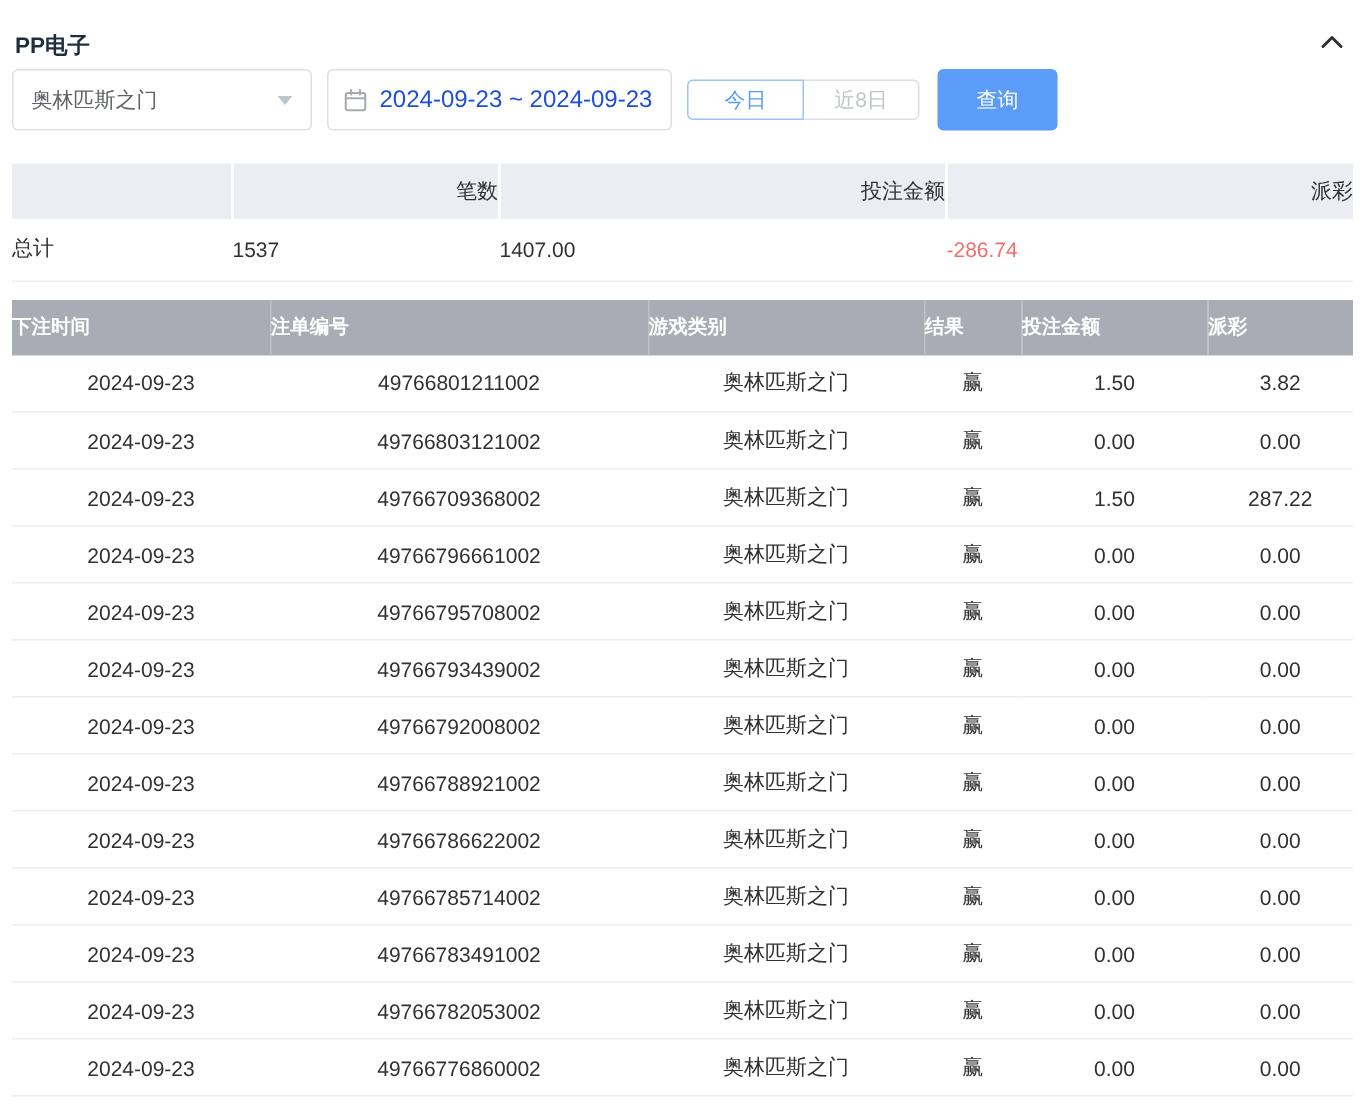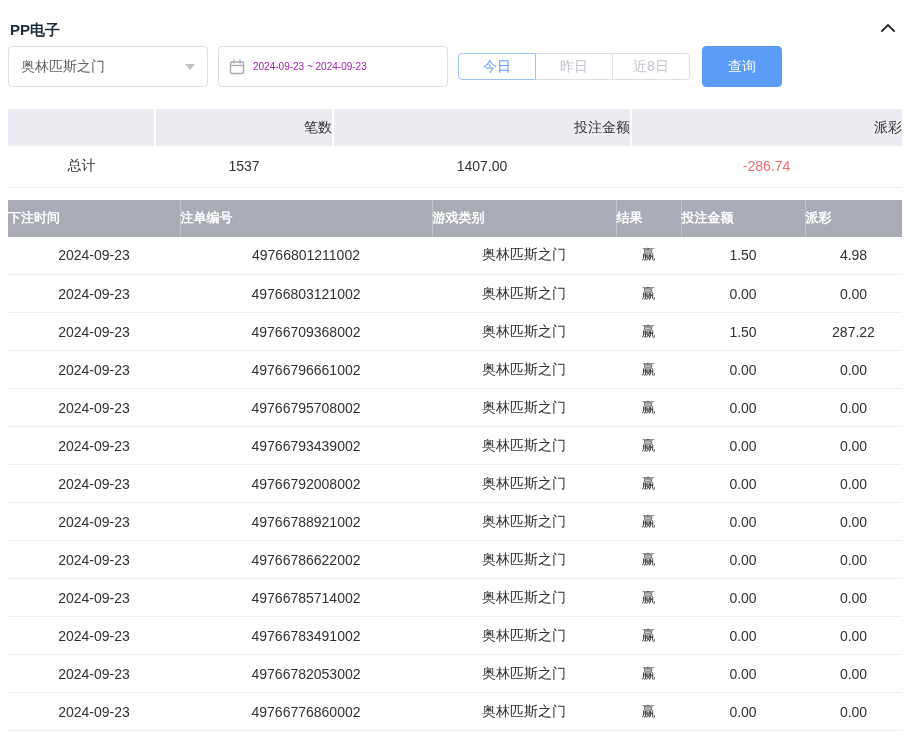--- a/index.html
+++ b/index.html
@@ -36,21 +36,21 @@
     width: 0; height: 0;
     border-left: 5px solid transparent; border-right: 5px solid transparent;
     border-top: 6px solid #c0c4cc;
   }
   .date-box {
     width: 230px; height: 41px; margin-left: 10px;
     border: 1px solid #dcdfe6; border-radius: 4px;
     display: flex; align-items: center; gap: 8px;
     padding: 0 10px; background: #fff; cursor: pointer;
   }
-  .date-box .value { font-size: 10px; color: #a21caf; white-space: nowrap; }
+  .date-box .value { font-size: 16px; color: #1d4ed8; white-space: nowrap; }
 
   .btn-group { display: flex; margin-left: 10px; }
   .quick-btn {
     min-width: 78px; height: 27px; padding: 0 18px;
     background: #fff; border: 1px solid #dcdfe6;
     font-size: 14px; color: #c0c4cc; cursor: pointer;
     margin-left: -1px;
     font-family: inherit;
   }
   .quick-btn:first-child { border-radius: 4px 0 0 4px; margin-left: 0; }
@@ -65,21 +65,21 @@
   }
 
   
   .summary { width: 894px; margin-top: 22px; border-collapse: collapse; table-layout: fixed; }
   .summary th {
     background: #ebedf2; height: 37px; font-size: 14px; font-weight: normal;
     color: #303133; border-right: 2px solid #ffffff; text-align: right;
   }
   .summary th:last-child { border-right: none; }
   .summary td {
-    height: 41px; font-size: 14px; text-align: center;
+    height: 41px; font-size: 14px; text-align: left;
     border-bottom: 1px solid #ebeef5; background: #fff;
   }
   .neg { color: #f56c6c; }
 
   
   .records { width: 894px; margin-top: 12px; border-collapse: collapse; table-layout: fixed; }
   .records thead th {
     background: #a9acb4; color: #ffffff; font-size: 13px; font-weight: bold;
     height: 37px; text-align: left; border-right: 1px solid #bfc2c9;
   }
@@ -121,21 +121,20 @@
           <line x1="1.5" y1="6.5" x2="14.5" y2="6.5" stroke="#a8abb2" stroke-width="1.4"></line>
           <line x1="5" y1="1" x2="5" y2="4" stroke="#a8abb2" stroke-width="1.4" stroke-linecap="round"></line>
           <line x1="11" y1="1" x2="11" y2="4" stroke="#a8abb2" stroke-width="1.4" stroke-linecap="round"></line>
         </svg>
       </span>
       <span class="value">2024-09-23 ~ 2024-09-23</span>
     </div>
 
     <div class="btn-group">
       <button class="quick-btn active">今日</button>
-      <button class="quick-btn">昨日</button>
       <button class="quick-btn">近8日</button>
     </div>
 
     <button class="search-btn">查询</button>
   </div>
 
   <table class="summary">
     <colgroup>
       <col style="width:147px">
         <col style="width:178px">
@@ -179,21 +178,21 @@
         <th>派彩</th>
       </tr>
     </thead>
     <tbody>
   <tr>
     <td>2024-09-23</td>
     <td>49766801211002</td>
     <td>奥林匹斯之门</td>
     <td>赢</td>
     <td>1.50</td>
-    <td>4.98</td>
+    <td>3.82</td>
   </tr>
 
   <tr>
     <td>2024-09-23</td>
     <td>49766803121002</td>
     <td>奥林匹斯之门</td>
     <td>赢</td>
     <td>0.00</td>
     <td>0.00</td>
   </tr>

